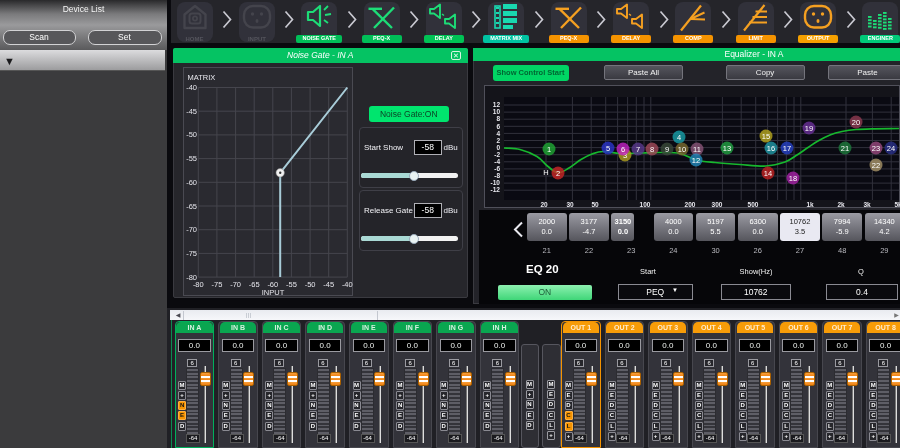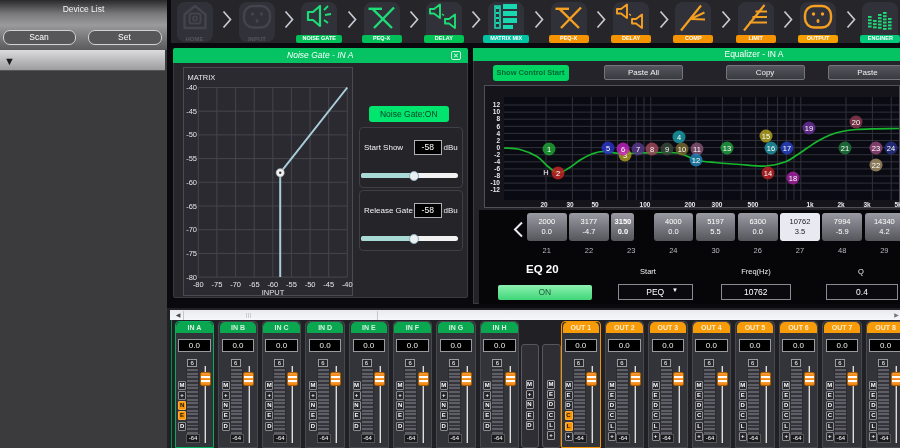--- a/index.html
+++ b/index.html
@@ -356,21 +356,21 @@
 <div style="position:absolute;left:780.2px;top:245.5px;width:39.5px;height:9px;color:#b9b9bf;font-size:7.5px;text-align:center;">27</div>
 <div style="position:absolute;left:822.4px;top:213px;width:39.5px;height:27.5px;background:linear-gradient(#9a9aa2,#55555c);color:#fff;border-radius:3px;font-size:7.5px;text-align:center;line-height:9.5px;padding-top:4px;">7994<br>-5.9</div>
 <div style="position:absolute;left:822.4px;top:245.5px;width:39.5px;height:9px;color:#b9b9bf;font-size:7.5px;text-align:center;">48</div>
 <div style="position:absolute;left:864.6px;top:213px;width:39.5px;height:27.5px;background:linear-gradient(#9a9aa2,#55555c);color:#fff;border-radius:3px;font-size:7.5px;text-align:center;line-height:9.5px;padding-top:4px;">14340<br>4.2</div>
 <div style="position:absolute;left:864.6px;top:245.5px;width:39.5px;height:9px;color:#b9b9bf;font-size:7.5px;text-align:center;">29</div>
 <div style="position:absolute;left:526px;top:263px;width:60px;height:13px;color:#fff;font-size:11.5px;font-weight:bold;">EQ 20</div>
 <div style="position:absolute;left:497.5px;top:284.5px;width:94.5px;height:15.5px;background:linear-gradient(#8df0b0,#3fd678);border-radius:2px;color:#1c5c38;font-size:8.5px;text-align:center;line-height:15px;">ON</div>
 <div style="position:absolute;left:618px;top:267px;width:60px;height:9px;color:#f0f0f0;font-size:7.5px;text-align:center;">Start</div>
 <div style="position:absolute;left:618px;top:283.5px;width:74.5px;height:16px;background:#0a0a0e;border:1px solid #8a8a92;color:#fff;font-size:8.5px;text-align:center;line-height:14px;">PEQ</div>
 <div style="position:absolute;left:672px;top:287px;width:10px;height:8px;color:#fff;font-size:6px;">▼</div>
-<div style="position:absolute;left:716px;top:267px;width:80px;height:9px;color:#f0f0f0;font-size:7.5px;text-align:center;">Freq(Hz)</div>
+<div style="position:absolute;left:716px;top:267px;width:80px;height:9px;color:#f0f0f0;font-size:7.5px;text-align:center;">Show(Hz)</div>
 <div style="position:absolute;left:721px;top:283.5px;width:69.5px;height:16px;background:#0a0a0e;border:1px solid #8a8a92;color:#fff;font-size:8.5px;text-align:center;line-height:14px;">10762</div>
 <div style="position:absolute;left:841px;top:267px;width:40px;height:9px;color:#f0f0f0;font-size:7.5px;text-align:center;">Q</div>
 <div style="position:absolute;left:826px;top:283.5px;width:72px;height:16px;background:#0a0a0e;border:1px solid #8a8a92;color:#fff;font-size:8.5px;text-align:center;line-height:14px;">0.4</div>
 <div style="position:absolute;left:167px;top:308px;width:733px;height:140px;background:#202025;"></div>
 <div style="position:absolute;left:170.5px;top:320px;width:1.5px;height:128px;background:#0c8a50;"></div>
 <div style="position:absolute;left:170px;top:310px;width:730px;height:10px;background:linear-gradient(#e9ebf0,#f6f7fa);"></div>
 <div style="position:absolute;left:173.5px;top:311px;width:9px;height:8px;color:#4a4a52;font-size:6px;line-height:8px;text-align:center;">◀</div>
 <div style="position:absolute;left:182.5px;top:310.5px;width:1px;height:9px;background:#c3c7cf;"></div>
 <div style="position:absolute;left:377px;top:310.5px;width:1px;height:9px;background:#c3c7cf;"></div>
 <div style="position:absolute;left:246px;top:312px;width:12px;height:6px;color:#9aa0aa;font-size:5px;line-height:6px;letter-spacing:0.6px;">|||</div>

